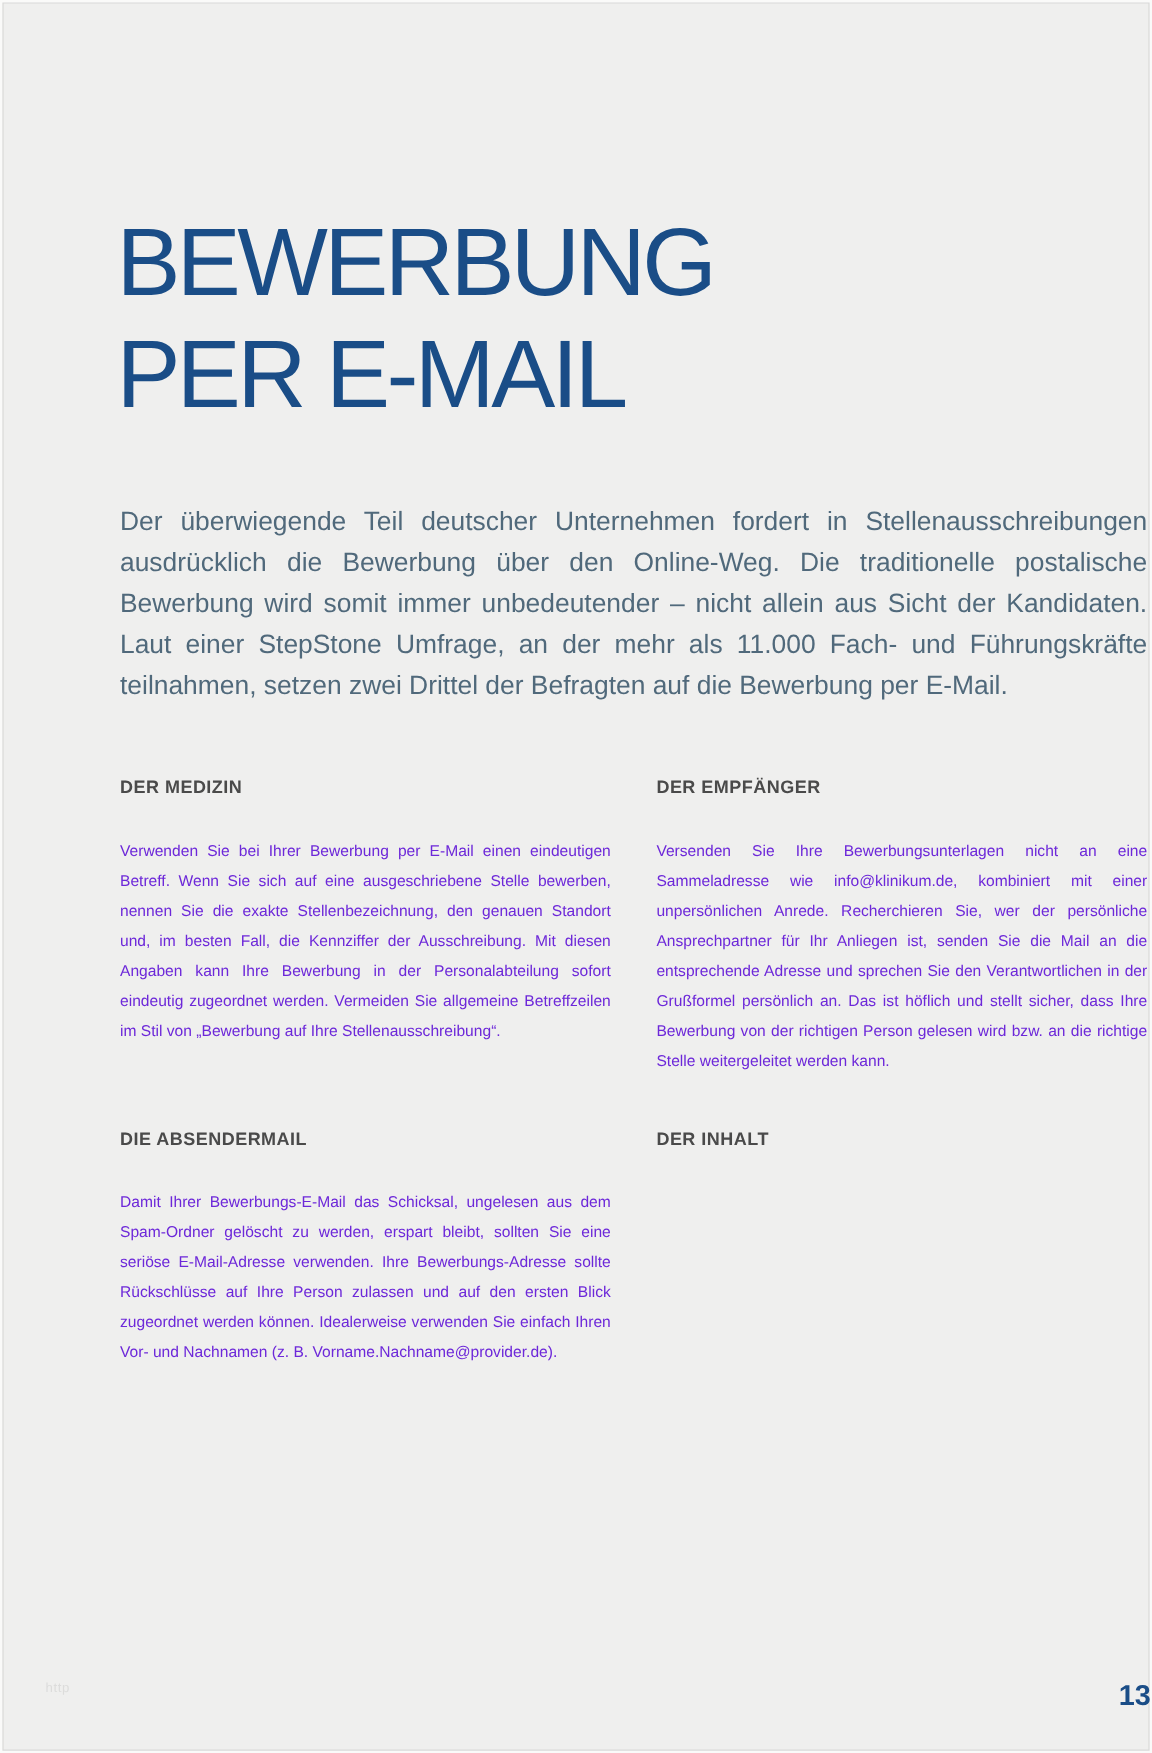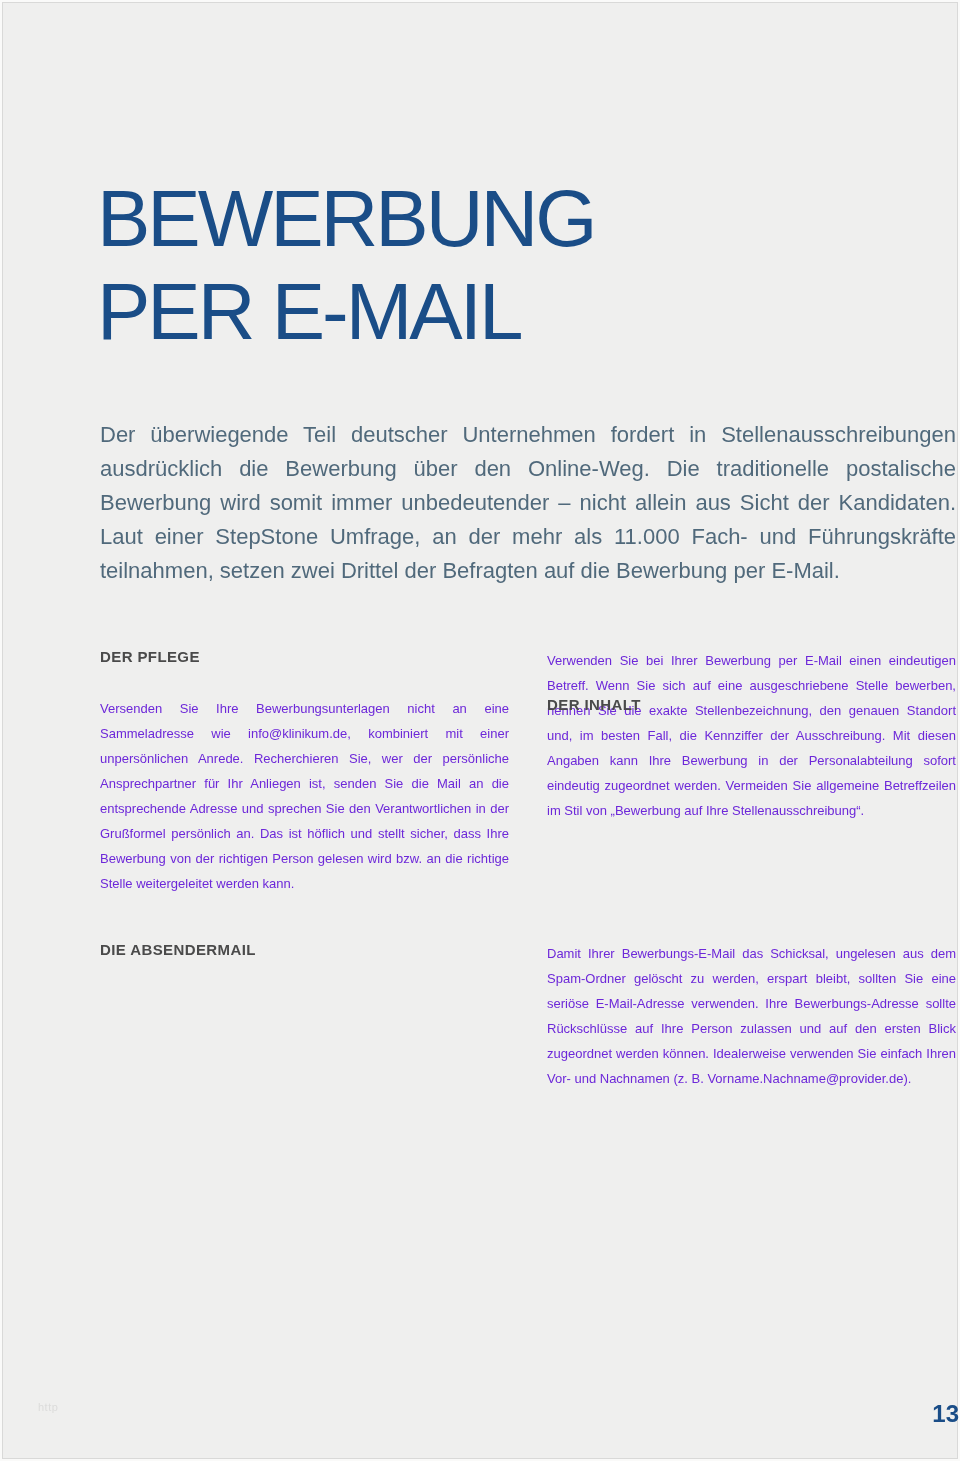--- a/index.html
+++ b/index.html
@@ -93,27 +93,28 @@
 </head>
 <body>
 
 <div class="page">
 
   <h1 class="title"><span>BEWERBUNG</span><br><span>PER E-MAIL</span></h1>
 
   <p class="intro">Der überwiegende Teil deutscher Unternehmen fordert in Stellenausschreibungen ausdrücklich die Bewerbung über den Online-Weg. Die traditionelle postalische Bewerbung wird somit immer unbedeutender – nicht allein aus Sicht der Kandidaten. Laut einer StepStone Umfrage, an der mehr als 11.000 Fach- und Führungskräfte teilnahmen, setzen zwei Drittel der Befragten auf die Bewerbung per E-Mail.</p>
 
   <div class="cols">
-    <div class="sec-heading">DER PFLEGE</div>
+    <div class="sec-heading">DER MEDIZIN</div>
+    <div class="sec-heading">DER EMPFÄNGER</div>
 
     <div class="sec-body">Verwenden Sie bei Ihrer Bewerbung per E-Mail einen eindeutigen Betreff. Wenn Sie sich auf eine ausgeschriebene Stelle bewerben, nennen Sie die exakte Stellenbezeichnung, den genauen Standort und, im besten Fall, die Kennziffer der Ausschreibung. Mit diesen Angaben kann Ihre Bewerbung in der Personalabteilung sofort eindeutig zugeordnet werden. Vermeiden Sie allgemeine Betreffzeilen im Stil von „Bewerbung auf Ihre Stellenausschreibung“.</div>
     <div class="sec-body">Versenden Sie Ihre Bewerbungsunterlagen nicht an eine Sammeladresse wie info@klinikum.de, kombiniert mit einer unpersönlichen Anrede. Recherchieren Sie, wer der persönliche Ansprechpartner für Ihr Anliegen ist, senden Sie die Mail an die entsprechende Adresse und sprechen Sie den Verantwortlichen in der Grußformel persönlich an. Das ist höflich und stellt sicher, dass Ihre Bewerbung von der richtigen Person gelesen wird bzw. an die richtige Stelle weitergeleitet werden kann.</div>
 
+    <div class="sec-heading">DIE ABSENDERMAIL</div>
     <div class="sec-heading">DER INHALT</div>
-    <div class="sec-heading">DIE ABSENDERMAIL</div>
 
     <div class="sec-body">Damit Ihrer Bewerbungs-E-Mail das Schicksal, ungelesen aus dem Spam-Ordner gelöscht zu werden, erspart bleibt, sollten Sie eine seriöse E-Mail-Adresse verwenden. Ihre Bewerbungs-Adresse sollte Rückschlüsse auf Ihre Person zulassen und auf den ersten Blick zugeordnet werden können. Idealerweise verwenden Sie einfach Ihren Vor- und Nachnamen (z. B. Vorname.Nachname@provider.de).</div>
   </div>
 
   <div class="footer-watermark">http</div>
 
 
   <div class="page-number">13</div>
 
 </div>

